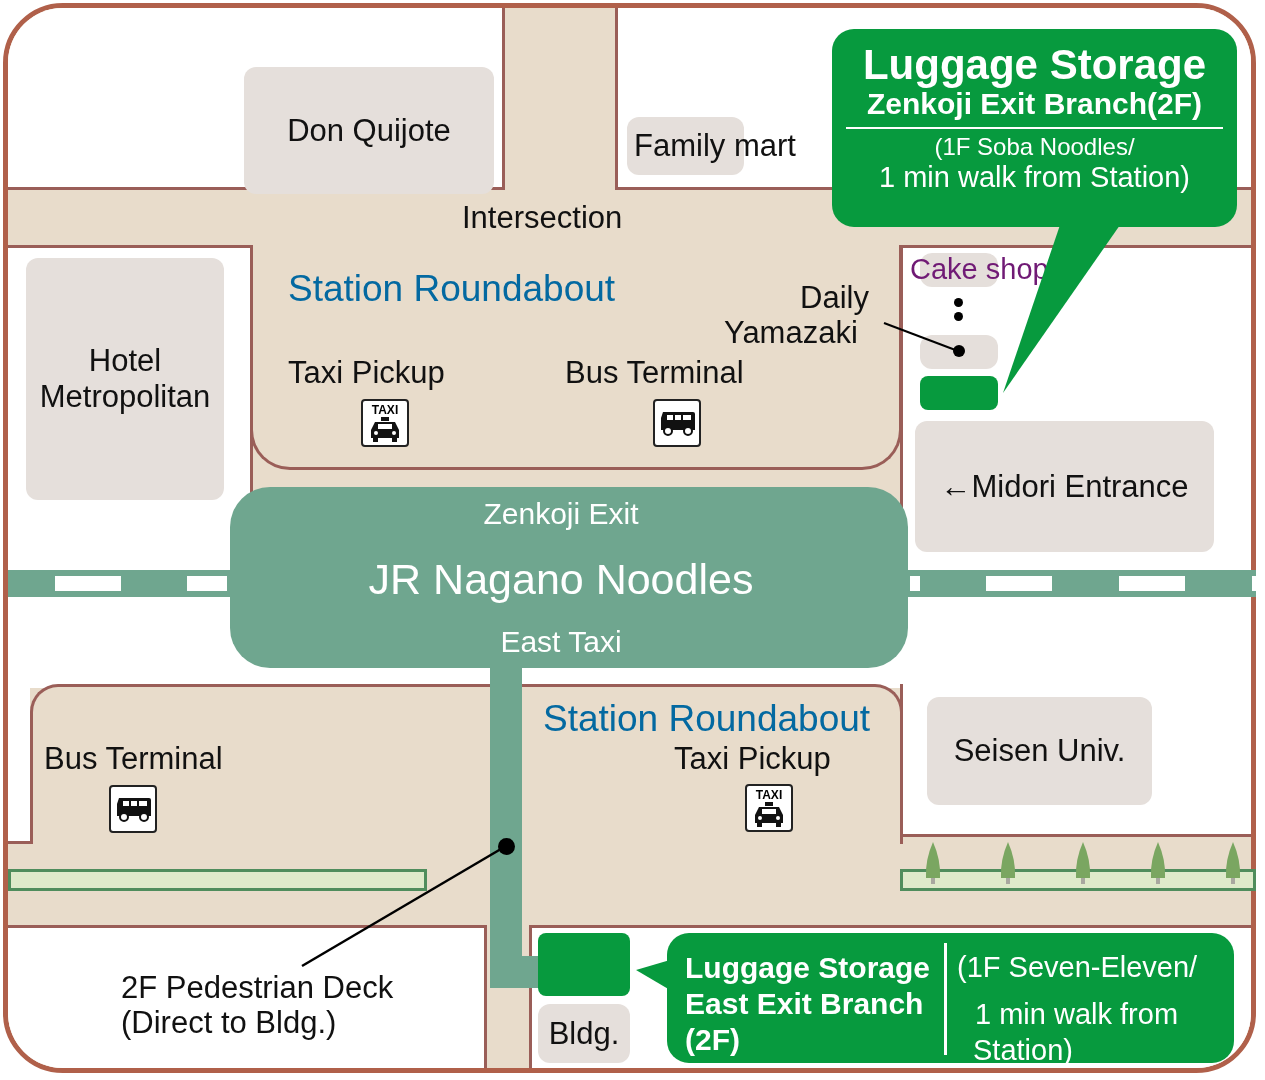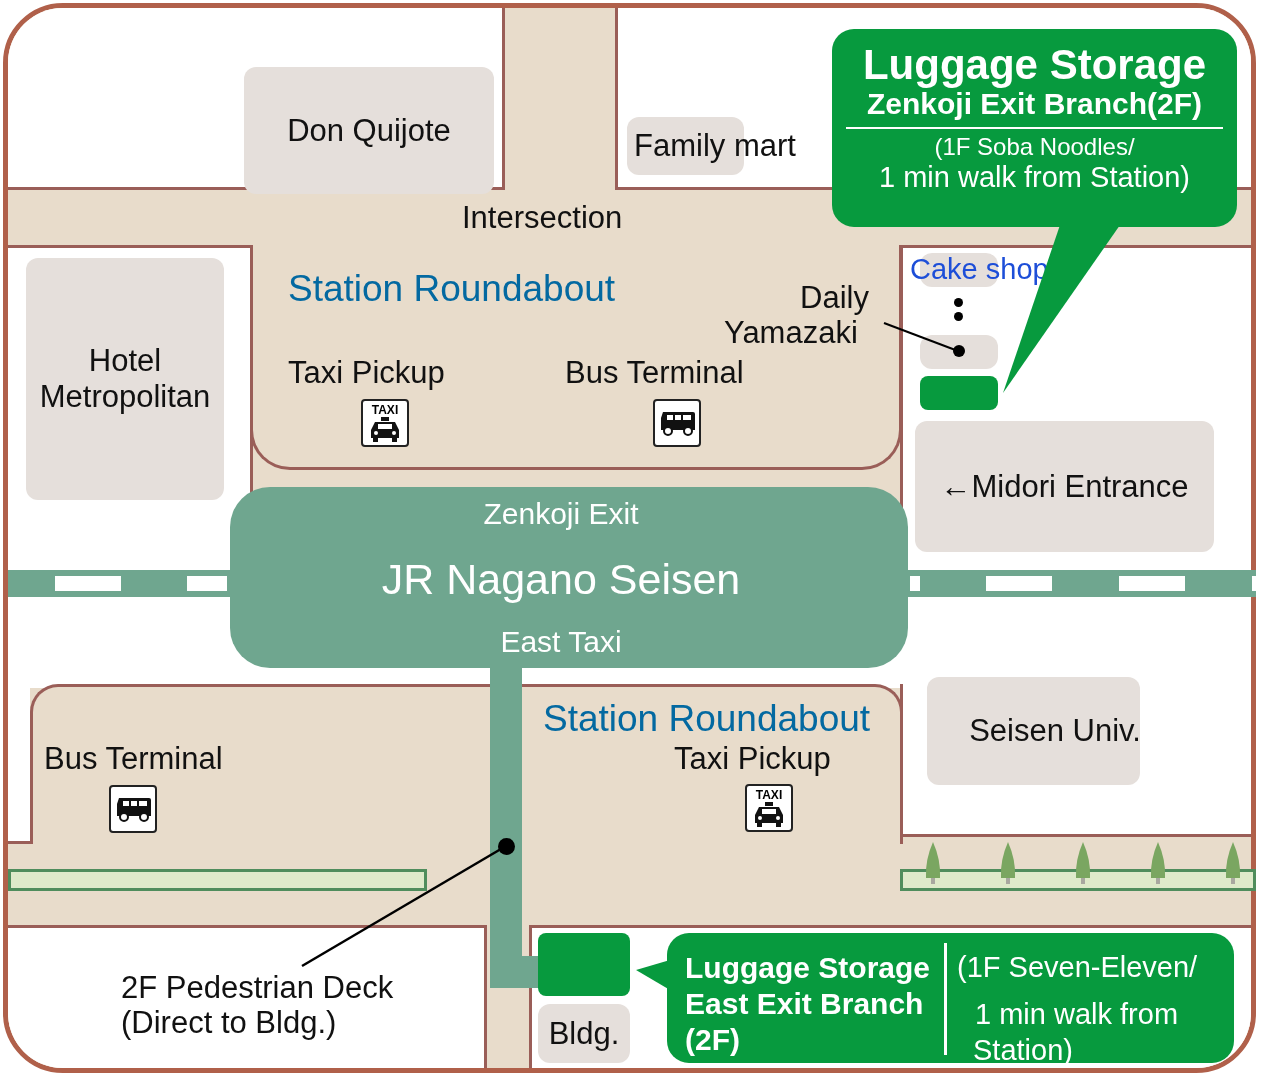--- a/index.html
+++ b/index.html
@@ -93,42 +93,42 @@
       <path d="M6 4 L36 4 Q38 4 38 6 L38 22 L4 22 L4 10 Z" fill="#111"></path>
       <rect x="10" y="7" width="6" height="5" fill="#fff"></rect>
       <rect x="18" y="7" width="6" height="5" fill="#fff"></rect>
       <rect x="26" y="7" width="8" height="5" fill="#fff"></rect>
       <circle cx="11" cy="23" r="4" fill="#fff" stroke="#111" stroke-width="2"></circle>
       <circle cx="31" cy="23" r="4" fill="#fff" stroke="#111" stroke-width="2"></circle>
     </svg>
 </div>
 
 <div class="abs bldg" style="left:920px;top:253px;width:78px;height:34px;"></div>
-<div class="abs" style="left:910px;top:253px;color:#1d4ed8;font-size:29px;white-space:nowrap;">Cake shop</div>
+<div class="abs" style="left:910px;top:253px;color:#701a75;font-size:29px;white-space:nowrap;">Cake shop</div>
 <div class="dot" style="left:954px;top:298px;width:9px;height:9px;"></div>
 <div class="dot" style="left:954px;top:312px;width:9px;height:9px;"></div>
 <div class="abs bldg" style="left:920px;top:335px;width:78px;height:34px;"></div>
 <div class="dot" style="left:953px;top:345px;width:12px;height:12px;"></div>
 <div class="abs gbar" style="left:920px;top:376px;width:78px;height:34px;"></div>
 
 <div class="abs bldg" style="left:915px;top:421px;width:299px;height:131px;">
   <span class="txt">←Midori Entrance</span>
 </div>
 
 <div class="abs rail" style="left:8px;top:570px;width:1248px;height:27px;"></div>
 <div class="dash" style="left:55px;top:576px;width:66px;height:15px;"></div>
 <div class="dash" style="left:187px;top:576px;width:40px;height:15px;"></div>
 <div class="dash" style="left:910px;top:576px;width:10px;height:15px;"></div>
 <div class="dash" style="left:986px;top:576px;width:66px;height:15px;"></div>
 <div class="dash" style="left:1119px;top:576px;width:66px;height:15px;"></div>
 <div class="dash" style="left:1252px;top:576px;width:4px;height:15px;"></div>
 
 <div class="abs station" style="left:230px;top:487px;width:678px;height:181px;"></div>
 <div class="abs" style="left:230px;top:497px;width:662px;text-align:center;color:#fff;font-size:30px;">Zenkoji Exit</div>
-<div class="abs" style="left:230px;top:555px;width:662px;text-align:center;color:#fff;font-size:43px;">JR Nagano Seisen</div>
+<div class="abs" style="left:230px;top:555px;width:662px;text-align:center;color:#fff;font-size:43px;">JR Nagano Noodles</div>
 <div class="abs" style="left:230px;top:625px;width:662px;text-align:center;color:#fff;font-size:30px;">East Taxi</div>
 
 <div class="abs rail" style="left:490px;top:668px;width:32px;height:320px;"></div>
 <div class="abs rail" style="left:490px;top:956px;width:60px;height:32px;"></div>
 <div class="dot" style="left:498px;top:838px;width:17px;height:17px;"></div>
 
 <div class="abs txt" style="left:44px;top:741px;">Bus Terminal</div>
 <div class="abs iconbox" style="left:109px;top:785px;">
   <svg width="40" height="30" viewBox="0 0 40 30">
       <path d="M6 4 L36 4 Q38 4 38 6 L38 22 L4 22 L4 10 Z" fill="#111"></path>
@@ -147,21 +147,21 @@
       <rect x="16" y="15" width="8" height="4" fill="#111"></rect>
       <path d="M10 20 L30 20 L34 28 L34 36 L6 36 L6 28 Z" fill="#111"></path>
       <rect x="8" y="36" width="5" height="4" fill="#111"></rect>
       <rect x="27" y="36" width="5" height="4" fill="#111"></rect>
       <rect x="13" y="22" width="14" height="5" fill="#fff"></rect>
       <circle cx="11" cy="31" r="2" fill="#fff"></circle>
       <circle cx="29" cy="31" r="2" fill="#fff"></circle>
     </svg>
 </div>
 
-<div class="abs bldg" style="left:927px;top:677px;width:170px;height:108px;padding-left:43px;">
+<div class="abs bldg" style="left:927px;top:697px;width:225px;height:108px;">
   <span class="txt">Seisen Univ.</span>
 </div>
 
 <div class="abs hedge" style="left:8px;top:869px;width:419px;height:22px;"></div>
 <div class="abs hedge" style="left:900px;top:869px;width:356px;height:22px;"></div>
 <svg class="overlay" width="1265" height="1080">
   <g fill="#7aa661">
     <path d="M933 842 Q925 860 926 878 L940 878 Q941 860 933 842 Z"></path>
     <path d="M1008 842 Q1000 860 1001 878 L1015 878 Q1016 860 1008 842 Z"></path>
     <path d="M1083 842 Q1075 860 1076 878 L1090 878 Q1091 860 1083 842 Z"></path>

